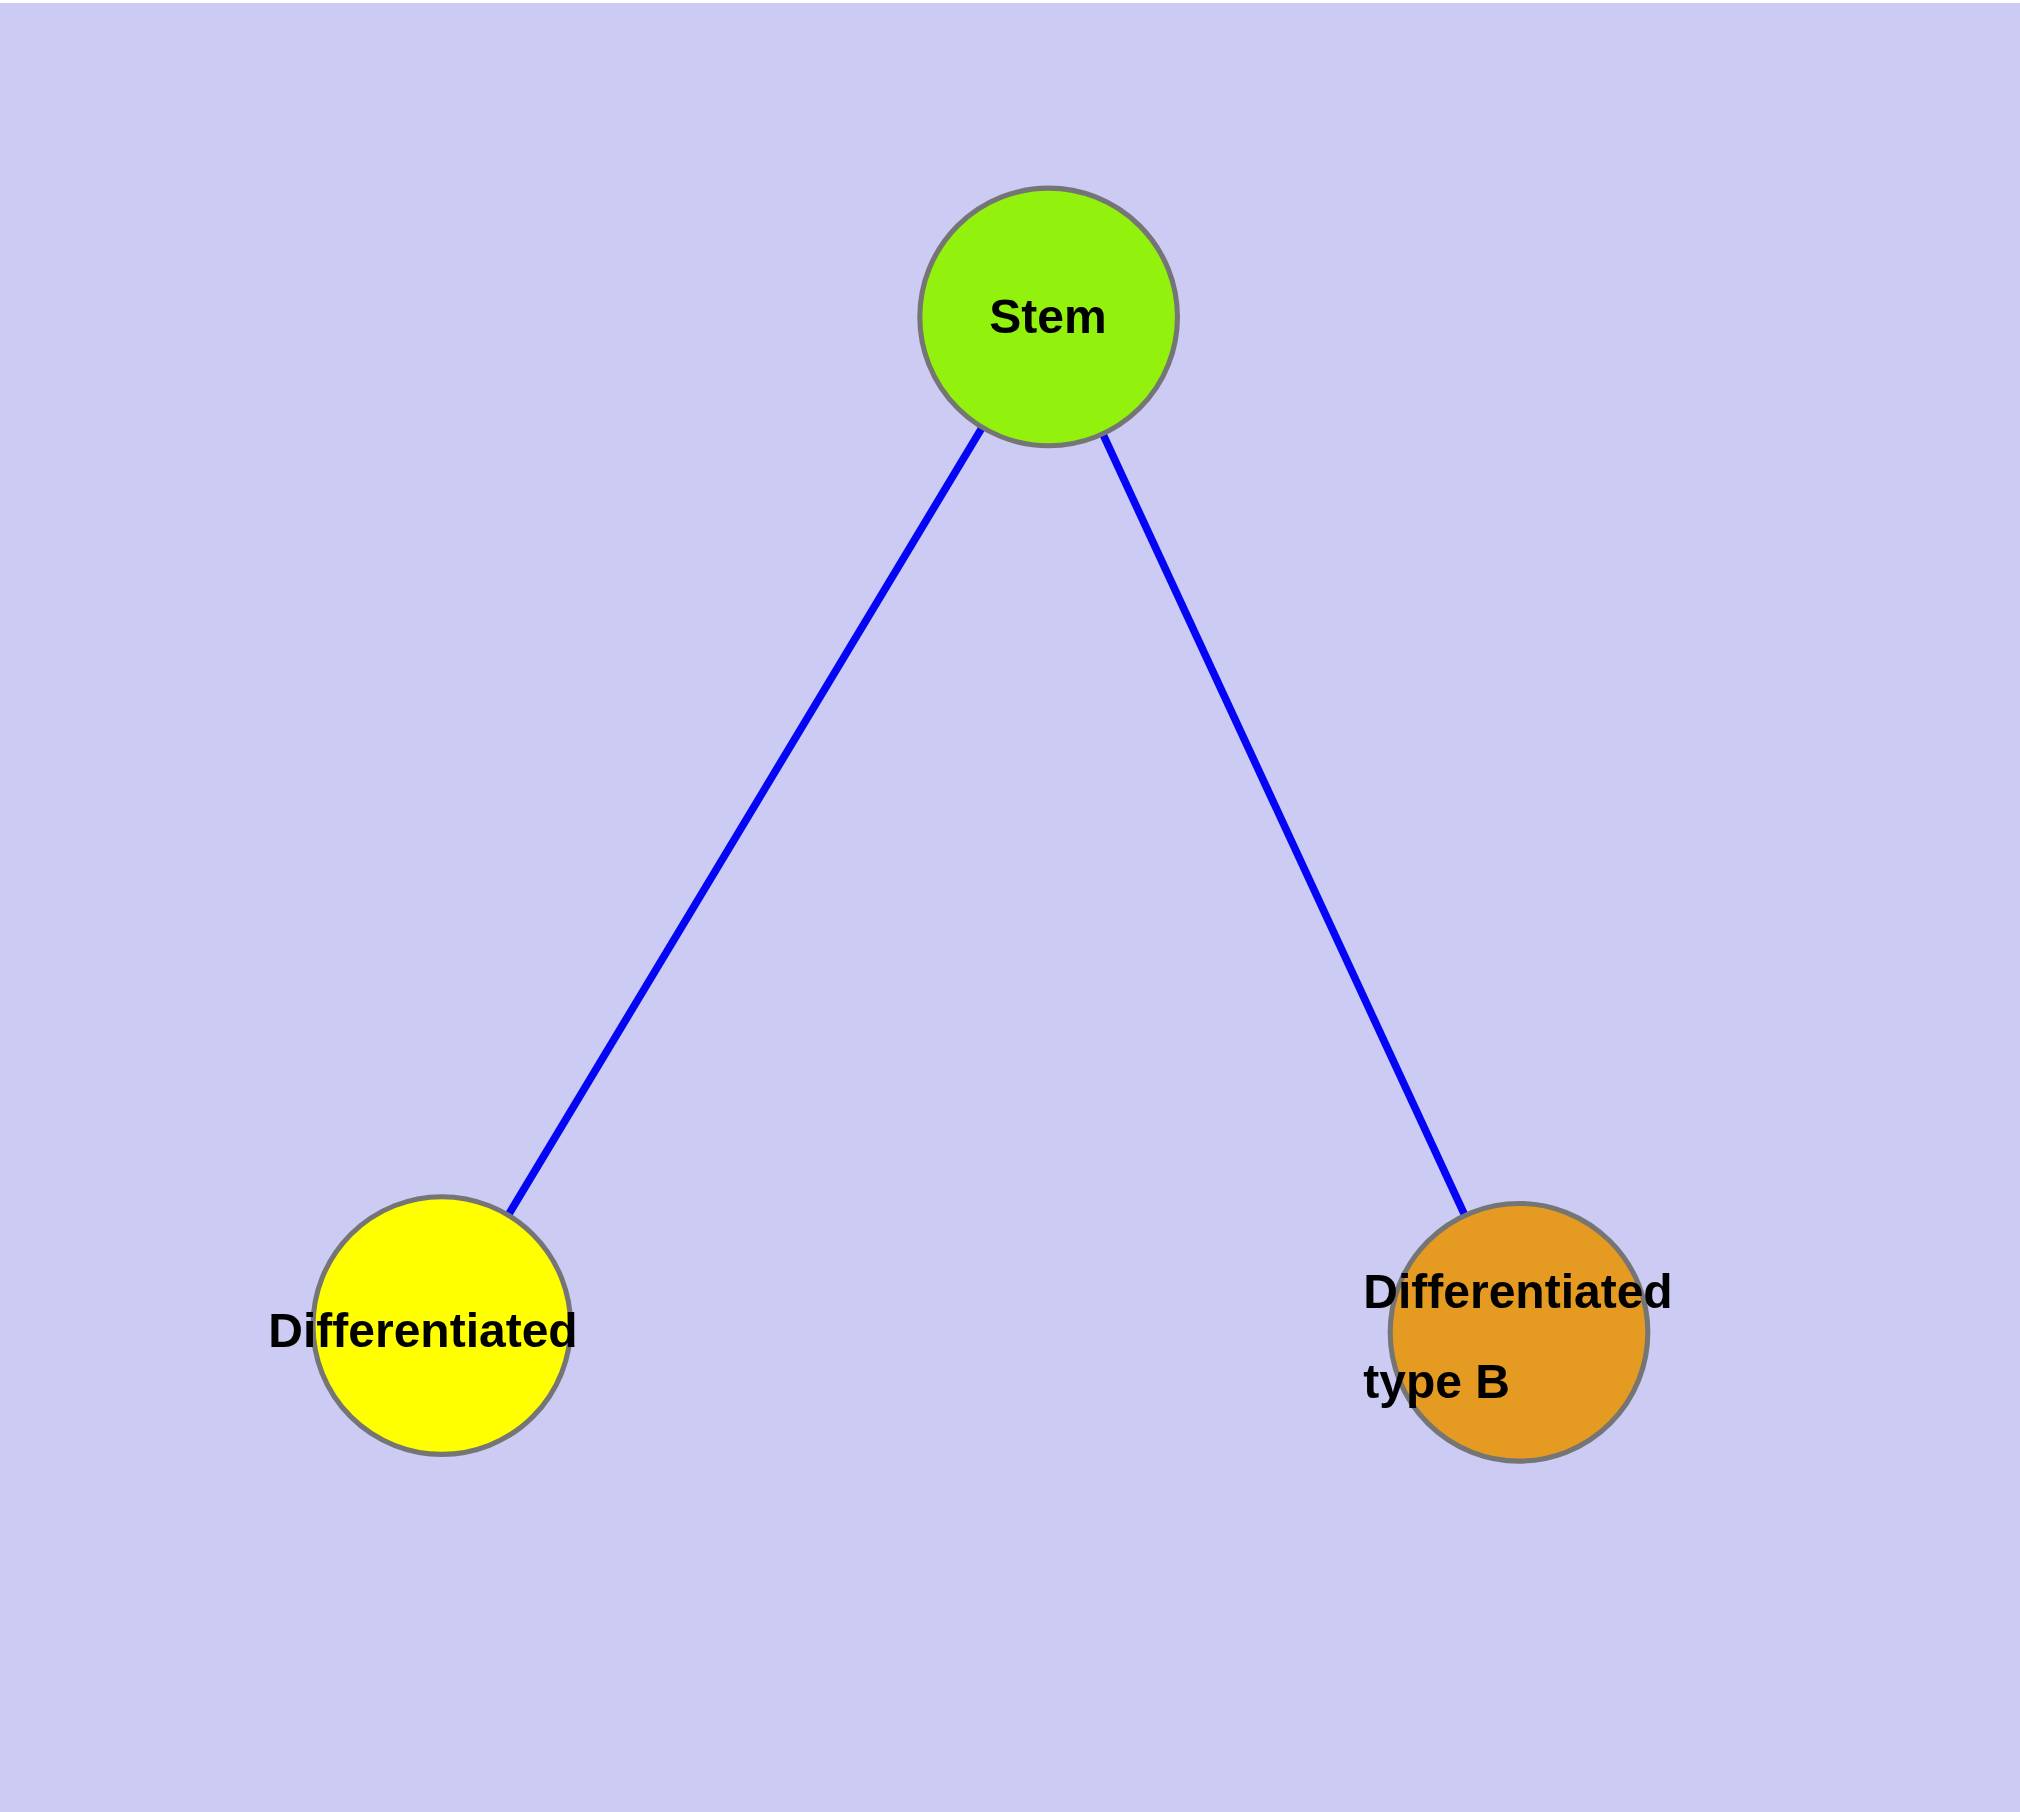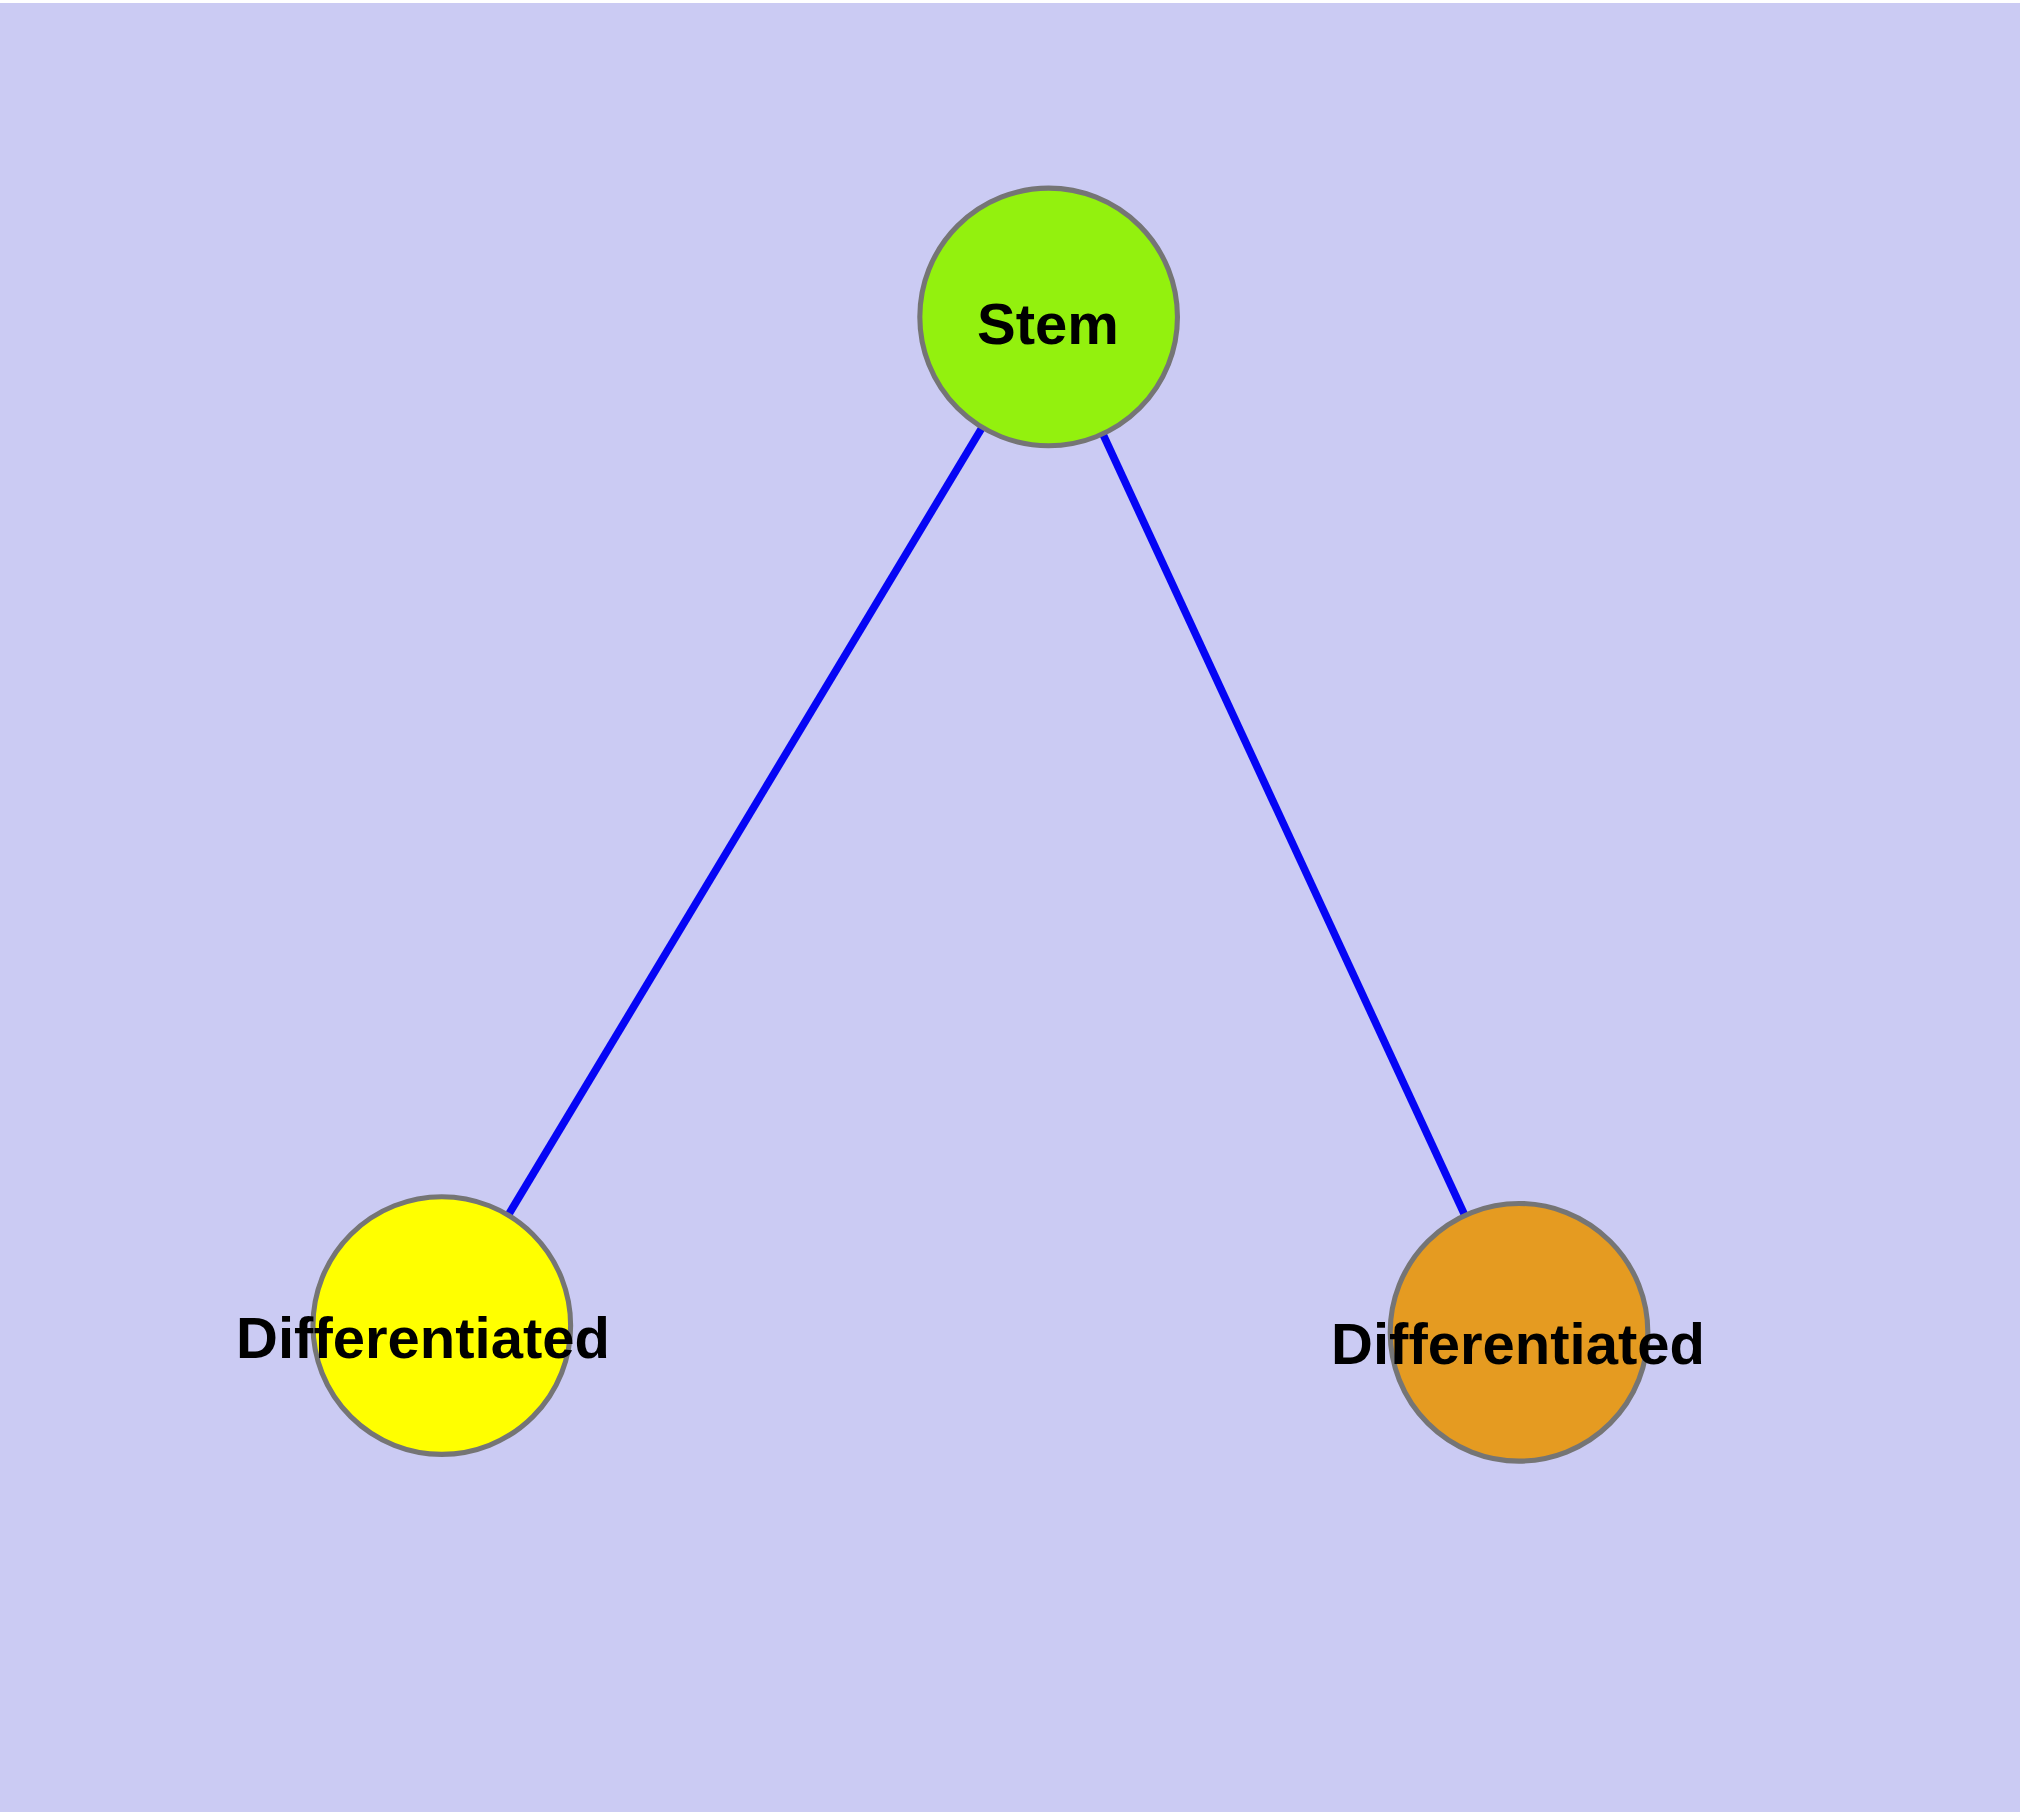--- a/index.html
+++ b/index.html
@@ -34,24 +34,23 @@
   }
   svg.graph circle {
     stroke: #757575;
     stroke-width: 6;
   }
   .node-label {
     position: absolute;
     transform: translate(-50%, -50%);
     color: #000000;
     font-weight: bold;
-    font-size: 58px;
+    font-size: 48px;
     line-height: 90px;
     white-space: nowrap;
-    margin-top: 7px;
   }
 </style>
 </head>
 <body>
 
 <div class="stage">
 
   <div class="top-border"></div>
 
   <svg class="graph" width="2021" height="1812" viewBox="0 0 2384 2138">
@@ -67,16 +66,17 @@
   <div class="node-label" style="left:1048px; top:317px;">
     <span>Stem</span>
   </div>
 
   <div class="node-label" style="left:423px; top:1331px;">
     <div>Differentiated</div>
   </div>
 
   <div class="node-label" style="left:1518px; top:1337px;">
     <div>Differentiated</div>
+    <div>type B</div>
   </div>
 
 </div>
 
 
 </body></html>

